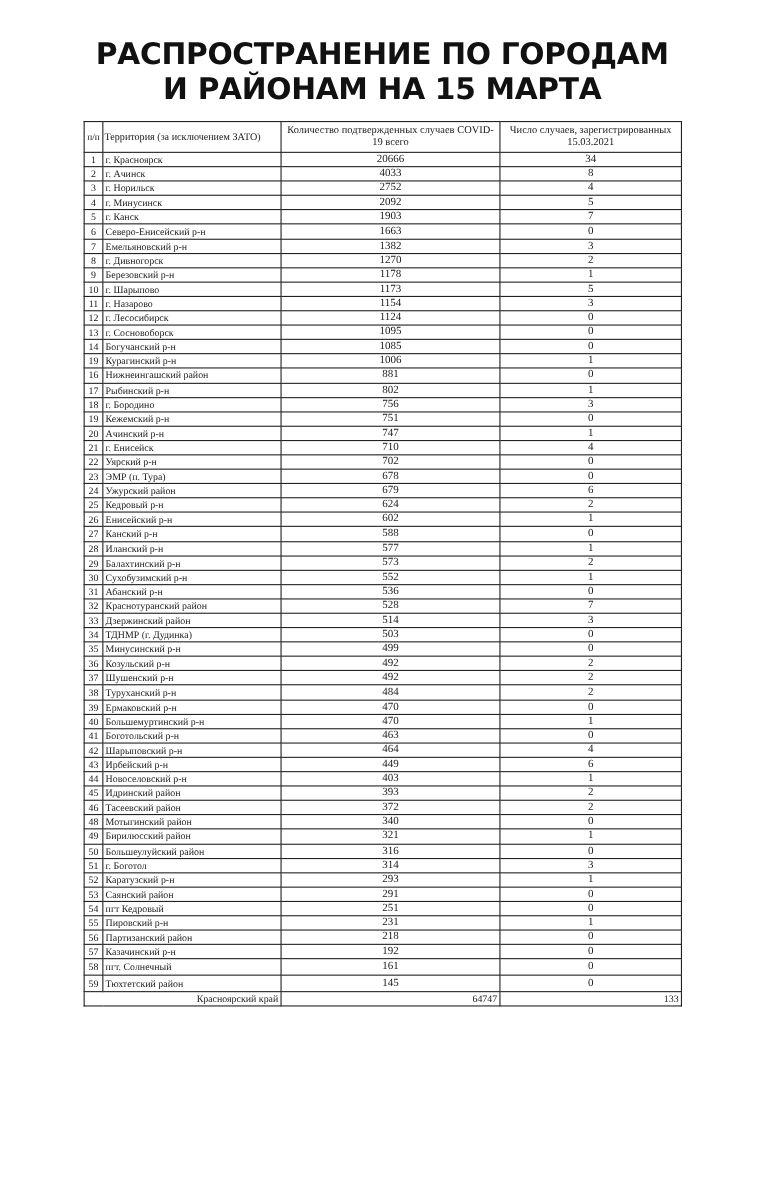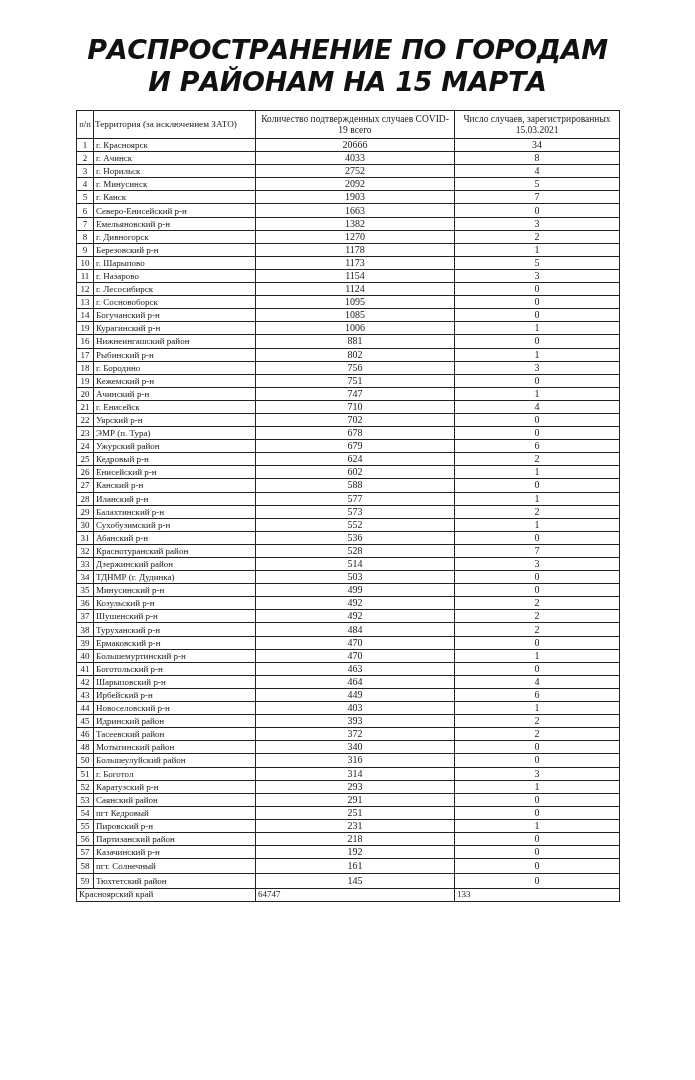--- a/index.html
+++ b/index.html
@@ -20,21 +20,20 @@
       left: 0;
       top: 34px;
       width: 695px;
       text-align: center;
       font-family: "DejaVu Sans", sans-serif;
       font-weight: bold;
       font-size: 27px;
       line-height: 32px;
       letter-spacing: -0.3px;
       color: #111111;
-      font-style: italic;
     }
     .title div { white-space: nowrap; }
     table.report {
       position: absolute;
       left: 76px;
       top: 110px;
       width: 543px;
       border-collapse: collapse;
       table-layout: fixed;
       font-size: 9.5px;
@@ -58,21 +57,21 @@
     }
     thead th.h-num { text-align: center; padding: 0; font-size: 8.5px; }
     thead th.h-terr { text-align: left; padding-left: 1px; font-size: 9.2px; }
     thead th.h-total, thead th.h-new { text-align: center; white-space: normal; }
     tbody td { height: 12.1px; line-height: 12px; }
     tbody tr.tall td { height: 14px; }
     td.num { text-align: center; padding: 0; font-size: 9px; }
     td.terr { text-align: left; padding-left: 2px; font-size: 9px; }
     td.total { text-align: center; font-size: 10px; }
     td.new { text-align: center; font-size: 10px; }
-    tfoot td { height: 11.5px; line-height: 11px; font-size: 9px; text-align: left; margin-top: 38px; }
+    tfoot td { height: 11.5px; line-height: 11px; font-size: 9px; text-align: right; margin-top: 38px; }
   </style>
 </head>
 <body>
 
 <div class="title">
   <div>РАСПРОСТРАНЕНИЕ ПО ГОРОДАМ</div>
   <div>И РАЙОНАМ НА 15 МАРТА</div>
 </div>
 
 <table class="report">
@@ -367,20 +366,26 @@
         <td class="total">372</td>
         <td class="new">2</td>
       </tr>
       <tr>
         <td class="num">48</td>
         <td class="terr">Мотыгинский район</td>
         <td class="total">340</td>
         <td class="new">0</td>
       </tr>
       <tr>
+        <td class="num">49</td>
+        <td class="terr">Бирилюсский район</td>
+        <td class="total">321</td>
+        <td class="new">1</td>
+      </tr>
+      <tr>
         <td class="num">50</td>
         <td class="terr">Большеулуйский район</td>
         <td class="total">316</td>
         <td class="new">0</td>
       </tr>
       <tr>
         <td class="num">51</td>
         <td class="terr">г. Боготол</td>
         <td class="total">314</td>
         <td class="new">3</td>

